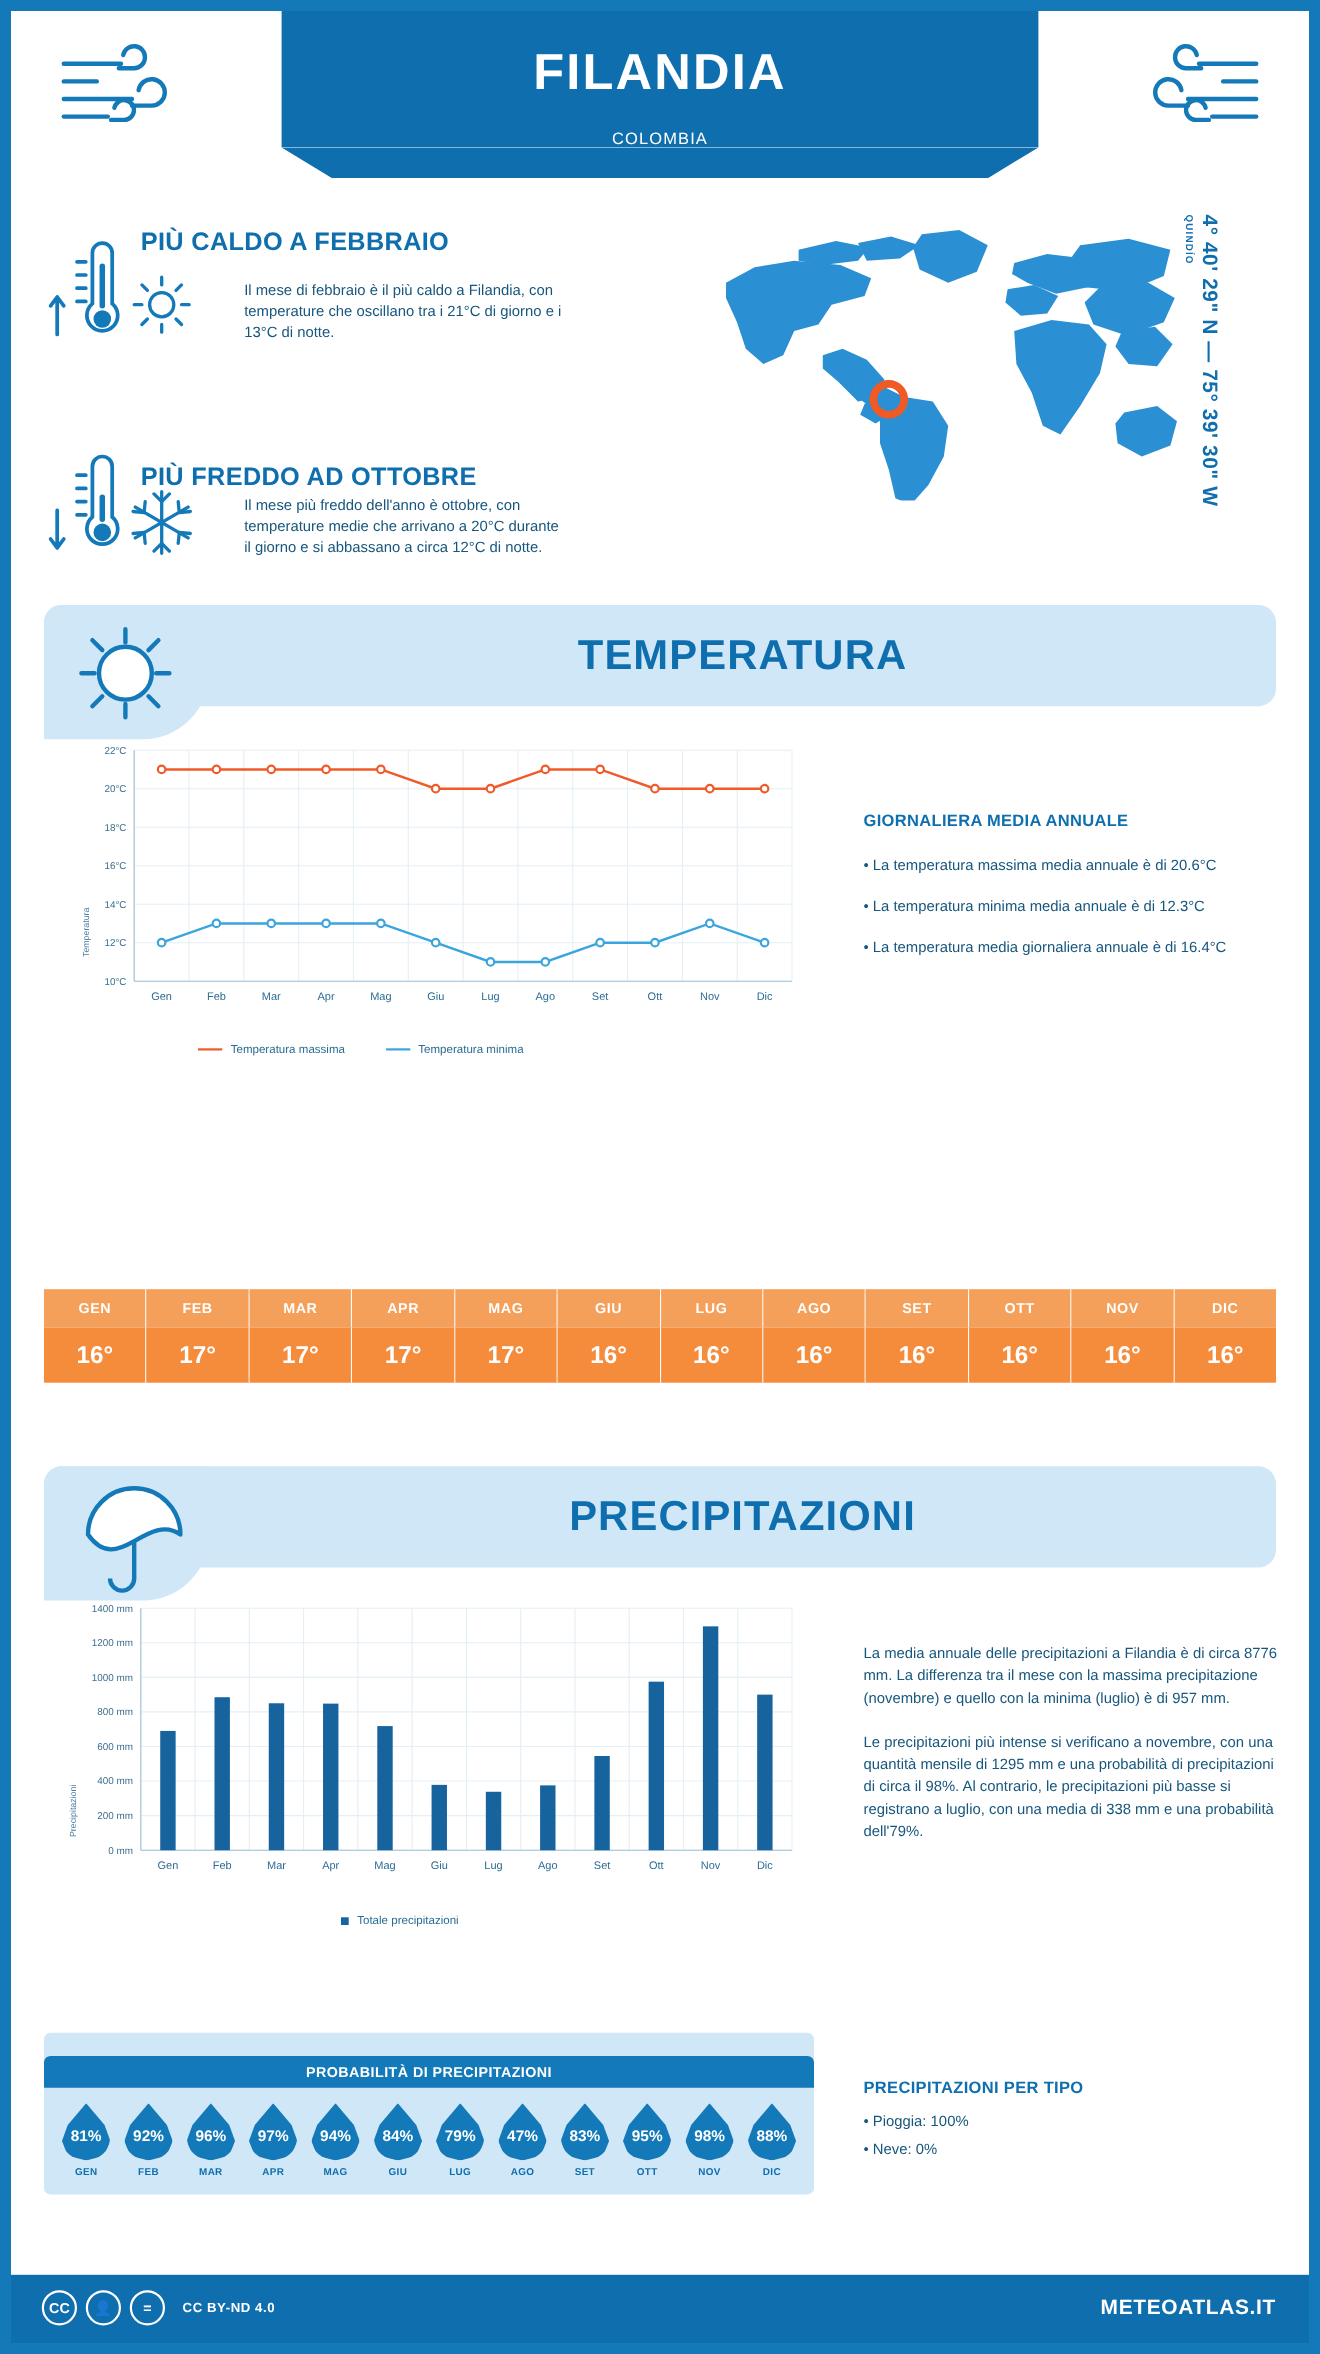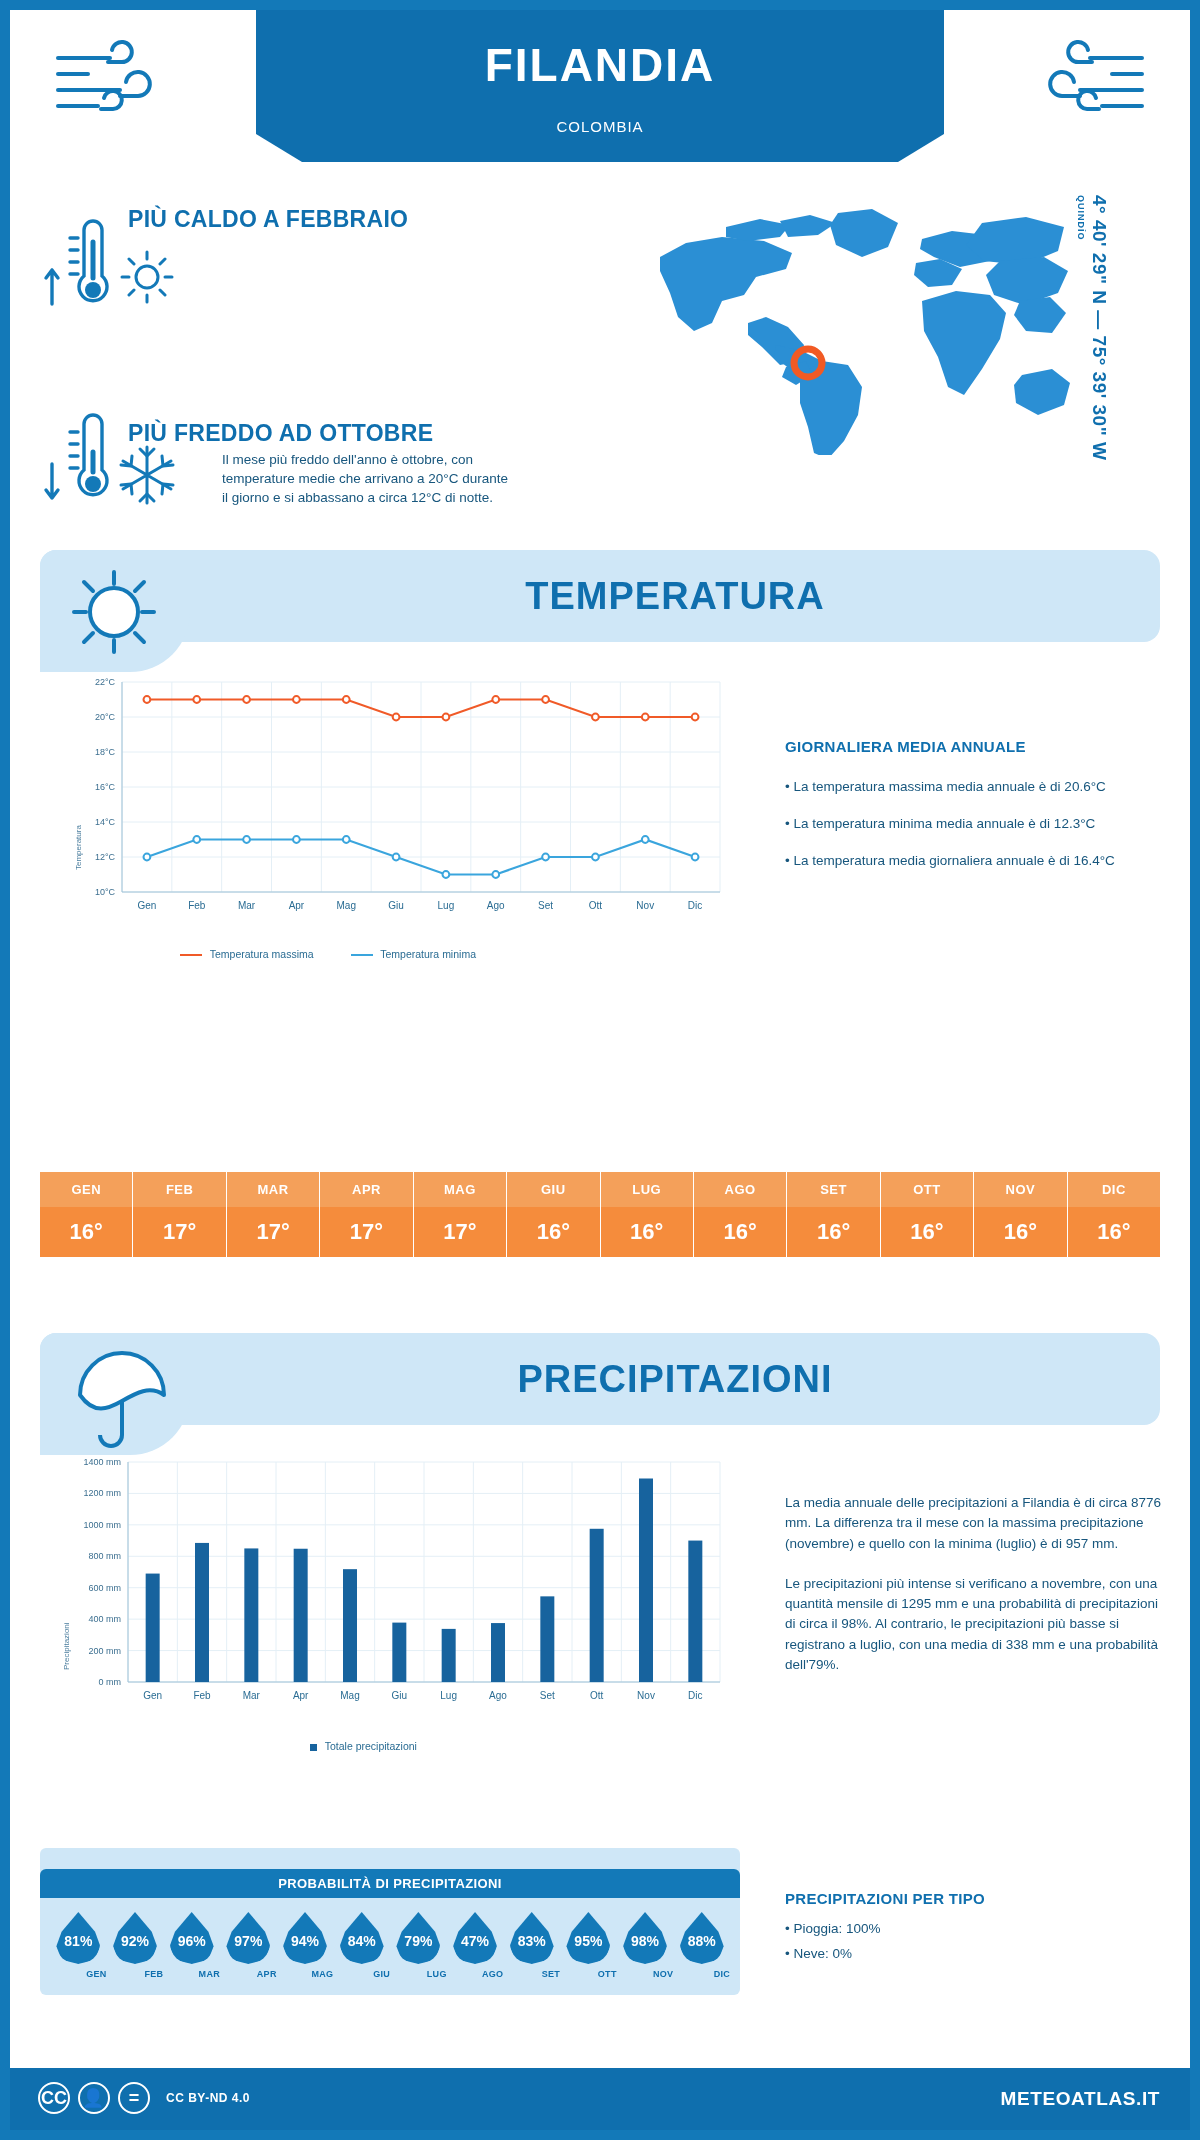--- a/index.html
+++ b/index.html
@@ -111,41 +111,41 @@
   }
   .temp-table .hdr div:last-child, .temp-table .vals div:last-child { border-right:none; }
 
   
   .prob-box { position:absolute; left:30px; top:1838px; width:700px; background:#cfe7f7; border-radius:6px; }
   .prob-head {
     background:#1379b8; color:#fff; font-size:13px; font-weight:bold;
     text-align:center; padding:7px 0; letter-spacing:.4px; border-radius:6px 6px 0 0;margin-top:21px;
   }
   .drops { display:flex; padding:14px 10px 16px 10px; }
-  .drop-cell { flex:1; text-align:right; }
+  .drop-cell { flex:1; text-align:center; }
   .drop {
     width:44px; height:52px; margin:0 auto;
     background:#1379b8;
     border-radius:50% 50% 50% 50% / 62% 62% 38% 38%;
     position:relative;
     clip-path: polygon(50% 0%, 88% 38%, 100% 66%, 88% 92%, 50% 100%, 12% 92%, 0% 66%, 12% 38%);
     display:flex; align-items:center; justify-content:center;
     color:#fff; font-size:14px; font-weight:bold;
     padding-top:6px;
   }
   .drop-lbl { font-size:9px; font-weight:bold; color:#0f6fae; margin-top:5px; letter-spacing:.3px;}
 
   
   .footer {
     position:absolute; left:0; bottom:0; width:1180px; height:62px; background:#0f6fae;
   }
   .cc-wrap { position:absolute; left:28px; top:14px; display:flex; align-items:center; gap:8px;}
   .cc-badge {
     width:32px; height:32px; border-radius:50%; border:2px solid #ffffff;
-    color:#ffffff; font-size:18px; font-weight:bold;
+    color:#ffffff; font-size:13px; font-weight:bold;
     display:flex; align-items:center; justify-content:center;
   }
   .cc-text { color:#ffffff; font-size:12px; font-weight:bold; margin-left:8px; letter-spacing:.5px;}
   .brand {
     position:absolute; right:30px; top:20px; color:#ffffff;
     font-size:19px; font-weight:bold; letter-spacing:.6px;
   }
 </style>
 </head>
 <body>
@@ -201,20 +201,23 @@
     <svg width="62" height="62" viewBox="0 0 62 62">
       <g stroke="#1379b8" stroke-width="3" fill="none" stroke-linecap="round">
         <circle cx="31" cy="31" r="11"></circle>
         <path d="M31 6 v7 M31 49 v7 M6 31 h7 M49 31 h7 M13 13 l5 5 M44 44 l5 5 M49 13 l-5 5 M18 44 l-5 5"></path>
       </g>
     </svg>
   </div>
 
   <div class="fact" style="left:118px; top:196px;">
     <div class="fact-title">PIÙ CALDO A FEBBRAIO</div>
+  </div>
+  <div class="fact" style="left:212px; top:236px;">
+    <div class="fact-text">Il mese di febbraio è il più caldo a Filandia, con temperature che oscillano tra i 21°C di giorno e i 13°C di notte.</div>
   </div>
 
   <div class="thermo" style="left:30px; top:392px;">
     <svg width="70" height="115" viewBox="0 0 70 115">
       <g stroke="#1379b8" stroke-width="3.4" fill="none" stroke-linecap="round">
         <path d="M44 22 a9 9 0 0 1 18 0 v46 a14 14 0 1 1 -18 0 z"></path>
         <circle cx="53" cy="82" r="8" fill="#1379b8" stroke="none"></circle>
         <path d="M53 70 v-20" stroke-width="5"></path>
         <path d="M30 30 h8 M30 42 h8 M30 54 h8 M30 66 h8"></path>
         <path d="M12 62 v34 M12 96 l-6 -8 M12 96 l6 -8"></path>

